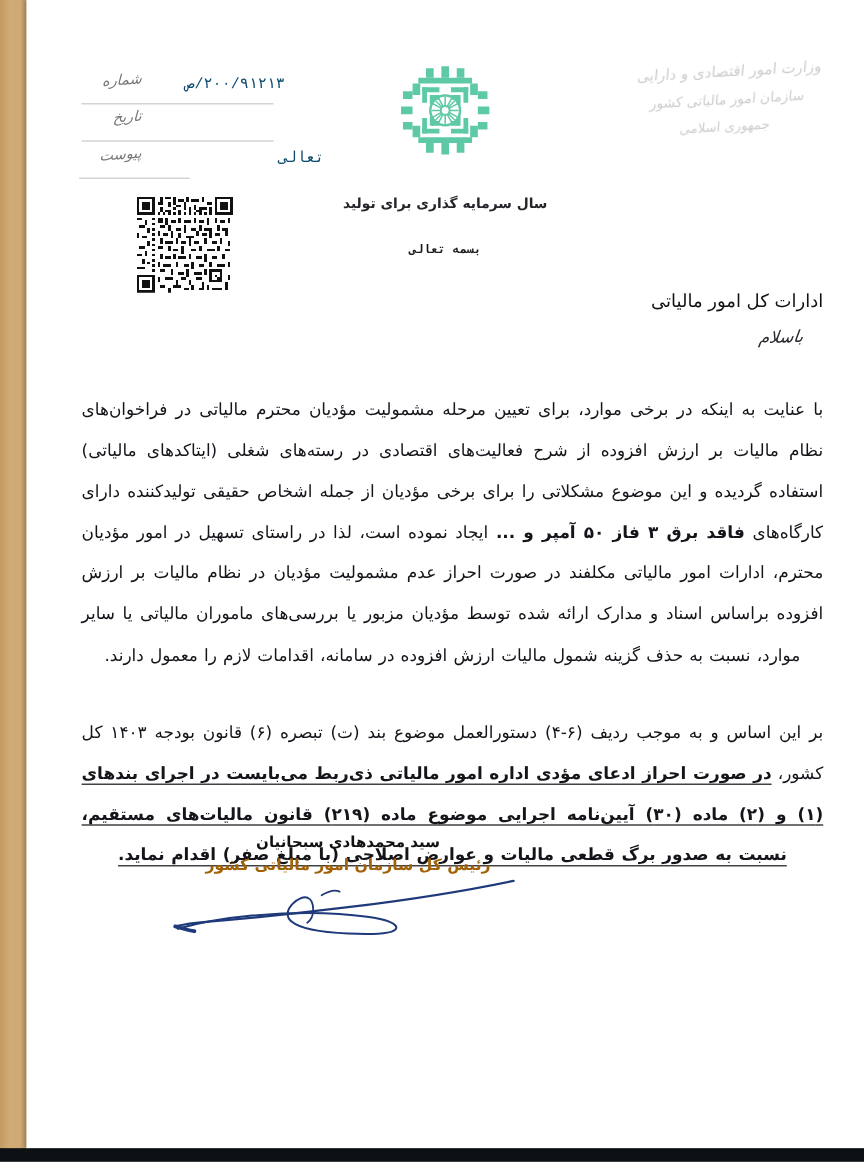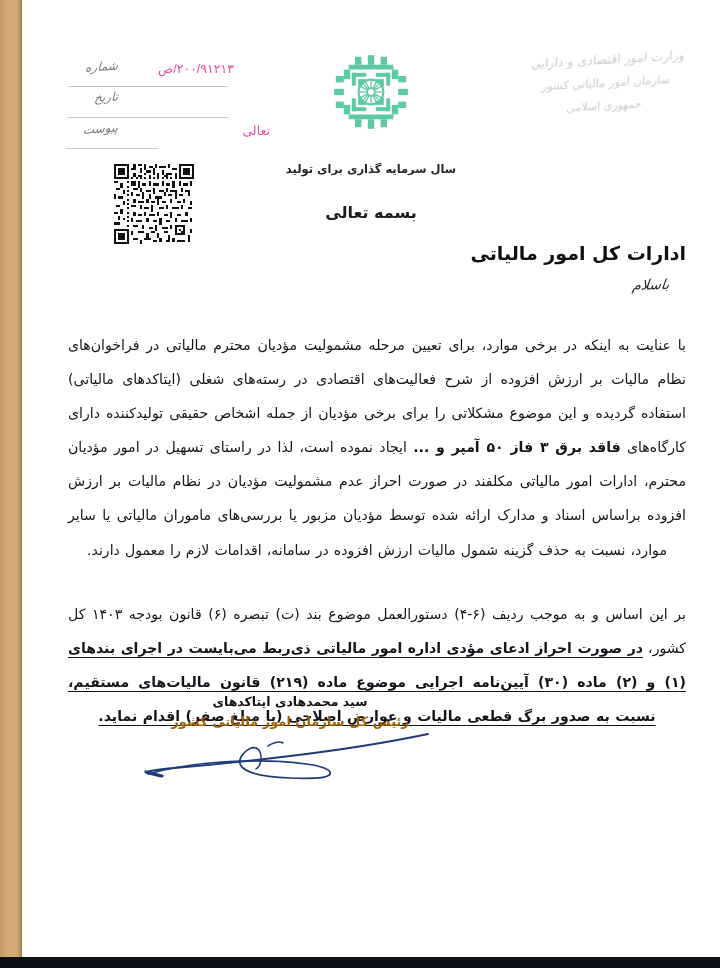--- a/index.html
+++ b/index.html
@@ -78,23 +78,23 @@
     font-style: italic;
     transform: skewX(-6deg) rotate(-4deg);
     opacity: .82;
     letter-spacing: .5px;
     padding-top: 2px;
     white-space: nowrap;
   }
   .meta-value {
     flex: 1;
     text-align: center;
-    font-family: Liberation Sans, sans-serif;
+    font-family: Liberation Mono, monospace;
     font-size: 12.5px;
-    color: #ec4899;
+    color: #0c4a6e;
     padding-top: 3px;
     letter-spacing: .3px;
     white-space: nowrap;
   }
   .meta-rule {
     position: absolute;
     right: 46px;
     left: -6px;
     bottom: 2px;
     height: 1px;
@@ -134,23 +134,24 @@
   .emblem svg { display:block; width:100%; height:100%; }
   .year-slogan {
     margin-top: 30px;
     font-size: 11.5px;
     font-weight: bold;
     color: #24242a;
     letter-spacing: 0;
   }
   .basmala {
     margin-top: 27px;
-    font-size: 16px;
+    font-size: 10px;
     font-weight: bold;
     color: #1a1a1f;
+    font-family: Liberation Mono, monospace;
   }
 
   
   .ministry-stamp {
     position: absolute;
     right: 24px;
     top: 48px;
     width: 180px;
     text-align: center;
     color: #b9b9bd;
@@ -167,22 +168,22 @@
 
   
   .body-wrap {
     position: absolute;
     left: 46px;
     right: 34px;
     top: 242px;
   }
   .addressee {
     text-align: right;
-    font-size: 19px;
-    font-weight: bold;
+    font-size: 15px;
+    font-weight: normal;
     color: #111114;
     letter-spacing: .2px;
   }
   .greeting {
     margin-top: 22px;
     text-align: right;
     padding-right: 18px;
     font-family: "DejaVu Serif", "Liberation Serif", serif;
     font-size: 14px;
     color: #2a2a2f;
@@ -514,21 +515,21 @@
       <div class="addressee">ادارات کل امور مالیاتی</div>
       <span class="greeting">باسلام</span>
 
       <p class="para para-1"><span>با عنایت به اینکه در برخی موارد، برای تعیین مرحله مشمولیت مؤدیان محترم مالیاتی در فراخوان‌های نظام مالیات بر ارزش افزوده از شرح فعالیت‌های اقتصادی در رسته‌های شغلی (ایتاکدهای مالیاتی) استفاده گردیده و این موضوع مشکلاتی را برای برخی مؤدیان از جمله اشخاص حقیقی تولیدکننده دارای کارگاه‌های </span><b>فاقد برق ۳ فاز ۵۰ آمپر و ...</b><span> ایجاد نموده است، لذا در راستای تسهیل در امور مؤدیان محترم، ادارات امور مالیاتی مکلفند در صورت احراز عدم مشمولیت مؤدیان در نظام مالیات بر ارزش افزوده براساس اسناد و مدارک ارائه شده توسط مؤدیان مزبور یا بررسی‌های ماموران مالیاتی یا سایر موارد، نسبت به حذف گزینه شمول مالیات ارزش افزوده در سامانه، اقدامات لازم را معمول دارند.</span></p>
 
       <p class="para para-2"><span>بر این اساس و به موجب ردیف (۶-۴) دستورالعمل موضوع بند (ت) تبصره (۶) قانون بودجه ۱۴۰۳ کل کشور، </span><span class="bold-underline">در صورت احراز ادعای مؤدی اداره امور مالیاتی ذی‌ربط می‌بایست در اجرای بندهای (۱) و (۲) ماده (۳۰) آیین‌نامه اجرایی موضوع ماده (۲۱۹) قانون مالیات‌های مستقیم، نسبت به صدور برگ قطعی مالیات و عوارض اصلاحی (با مبلغ صفر) اقدام نماید.</span></p>
 
     </div>
 
     <div class="sign-block">
-      <div class="sign-name">سید محمدهادی ایتاکدهای</div>
+      <div class="sign-name">سید محمدهادی سبحانیان</div>
       <div class="sign-title">رئیس کل سازمان امور مالیاتی کشور</div>
       <div class="signature-ink">
         <svg viewBox="0 0 300 74" aria-hidden="true">
           <g fill="none" stroke="#1f3a7a" stroke-linecap="round" stroke-linejoin="round">
             <path d="M288 22 C250 30, 200 38, 150 44 C110 49, 70 53, 34 56 C22 57, 14 58, 6 60" stroke-width="1.9"></path>
             <path d="M8 62 C26 57, 48 53, 70 51 C104 48, 138 48, 166 52 C182 54, 192 58, 190 62
                      C188 66, 172 67, 150 66 C128 65, 110 62, 103 56 C98 52, 99 46, 104 41
                      C108 37, 113 35, 116 36" stroke-width="1.7"></path>
             <path d="M116 36 C119 37, 121 41, 121 46 C121 51, 119 55, 116 57" stroke-width="1.5"></path>
             <path d="M6 60 C10 61, 16 63, 22 64" stroke-width="3.2"></path>

